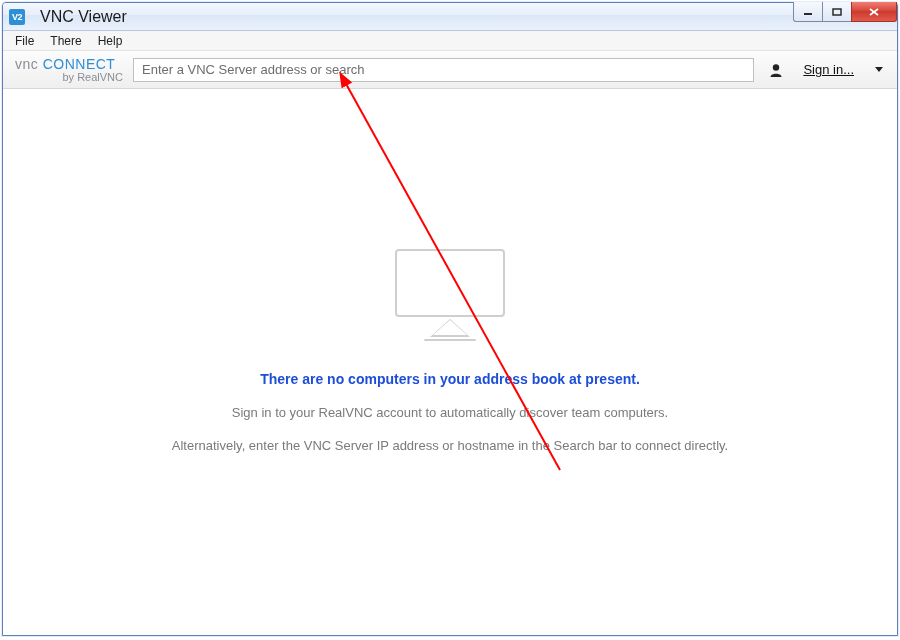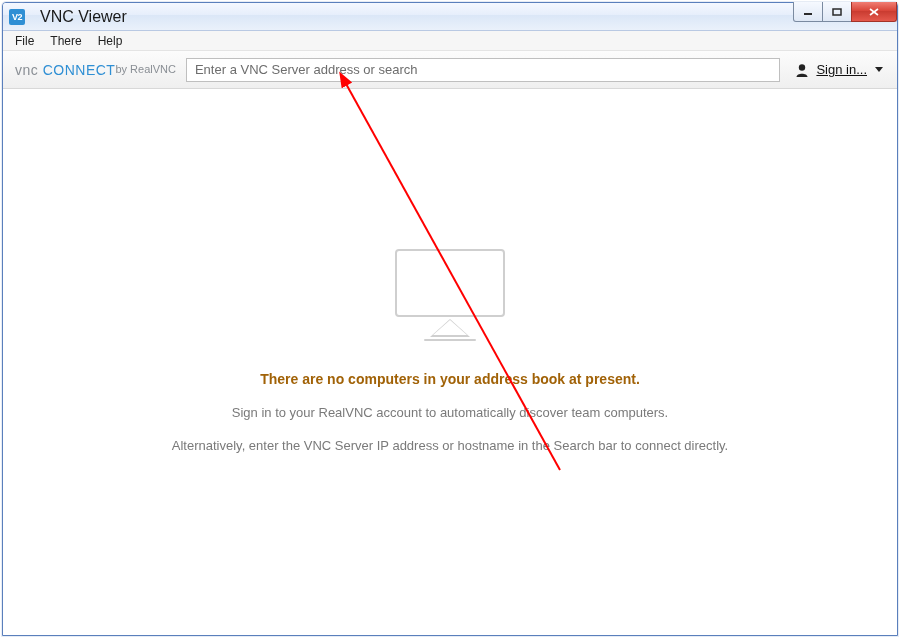--- a/index.html
+++ b/index.html
@@ -98,21 +98,21 @@
       height: 38px;
       background: linear-gradient(to bottom, #fcfcfc, #efefef);
       border-bottom: 1px solid #d8d8d8;
       display: flex;
       align-items: center;
       padding: 0 10px 0 12px;
       gap: 10px;
     }
     .brand {
       display: flex;
-      flex-direction: row;
+      flex-direction: column;
       line-height: 1;
       min-width: 108px;
     }
     .brand-line1 {
       font-size: 14px;
       letter-spacing: 0.5px;
       font-weight: 600;
     }
     .brand-line1 .vnc { color: #8a8f95; font-weight: 400; }
     .brand-line1 .connect { color: #2f8fd4; font-weight: 500; text-transform: uppercase; letter-spacing: .5px; font-family: Arial, sans-serif;}
@@ -129,21 +129,21 @@
       background: #fff;
       padding: 0 8px;
       font-size: 13px;
       color: #333;
       outline: none;
     }
     .search::placeholder { color: #6d6d6d; }
     .signin {
       display: flex;
       align-items: center;
-      gap: 6px;
+      gap: 19px;
       font-size: 13px;
       color: #111;
       padding: 2px 4px;
       cursor: default;
     }
     .signin .label { text-decoration: underline; }
     .signin .caret {
       width: 0; height: 0;
       border-left: 4px solid transparent;
       border-right: 4px solid transparent;
@@ -197,21 +197,21 @@
       width: 52px;
       height: 2px;
       background: #cfcfcf;
       border-radius: 1px;
       z-index: 2;
     }
     .heading {
       margin-top: 46px;
       font-weight: 600;
       font-size: 14px;
-      color: #a16207;
+      color: #1d4ed8;
     }
     .subtext {
       margin-top: 18px;
       font-size: 13px;
       color: #7a7a7a;
     }
     .subtext + .subtext { margin-top: 18px; }
     
     .arrow-overlay {
       position: absolute;

